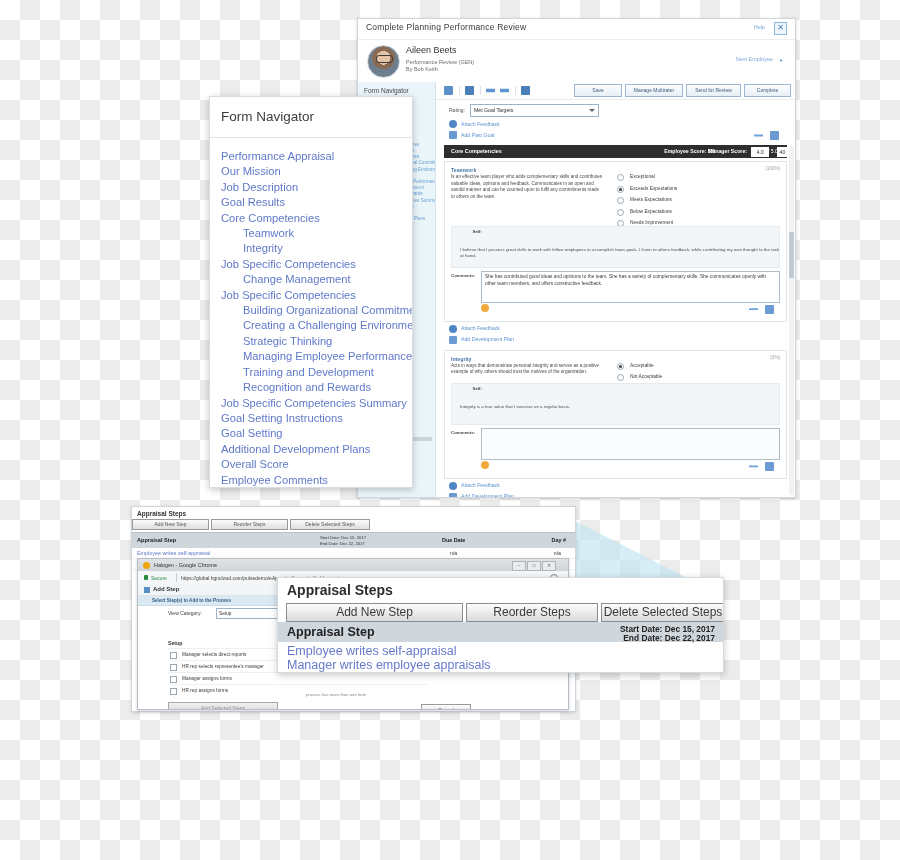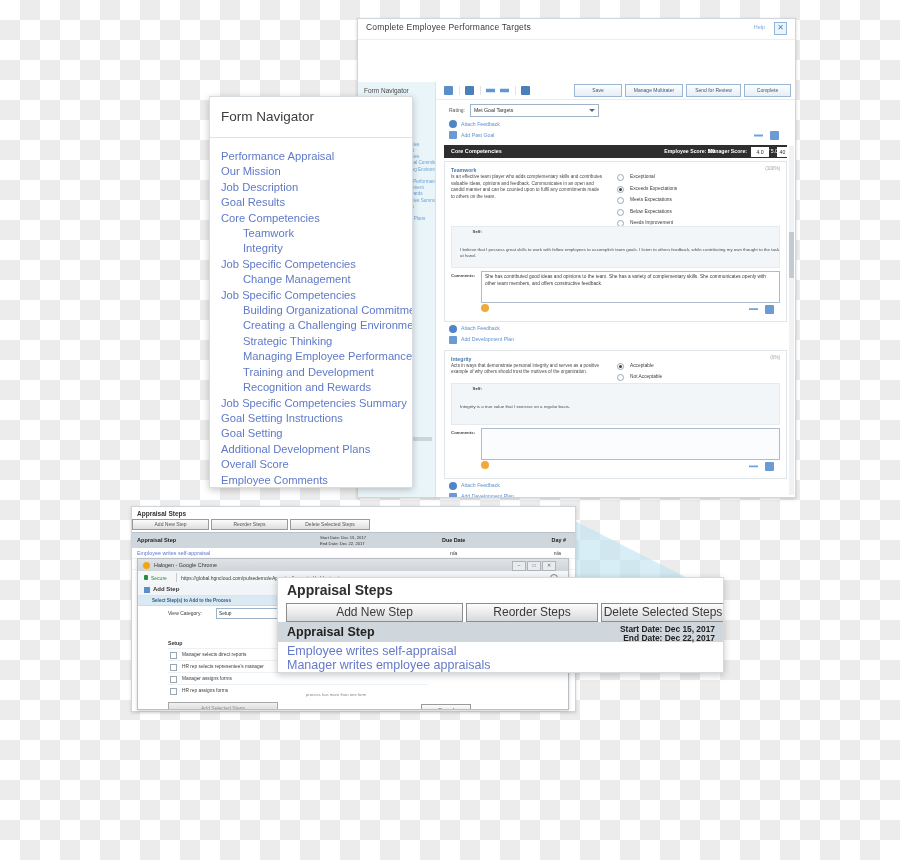--- a/index.html
+++ b/index.html
@@ -177,25 +177,33 @@
 
 <div class="root">
 
   <svg style="position:absolute;left:0;top:0;width:900px;height:860px;pointer-events:none">
     <polygon points="411,100 460,88 460,330 411,487" fill="#bfe4f0" opacity="0.8"></polygon>
   </svg>
 
   <div class="app-window">
 
     <div class="app-titlebar">
-      <div class="app-title">Complete Employee Performance Targets</div>
+      <div class="app-title">Complete Planning Performance Review</div>
       <div class="help-link">Help</div>
       <div class="close-btn">✕</div>
     </div>
 
+    <div class="emp-bar">
+      <div class="avatar"></div>
+      <div class="emp-name">Aileen Beets</div>
+      <div class="emp-sub1">Performance Review (GEN)</div>
+      <div class="emp-sub2">By Bob Keith</div>
+      <div class="next-emp">Next Employee</div>
+      <div class="next-arrow">▸</div>
+    </div>
 
     <div class="app-body">
 
       <div class="app-side">
         <div class="side-title">Form Navigator</div>
         <div>
           <div class="side-link">Performance Appraisal</div>
           <div class="side-link">Our Mission</div>
           <div class="side-link">Job Description</div>
           <div class="side-link">Goal Results</div>

